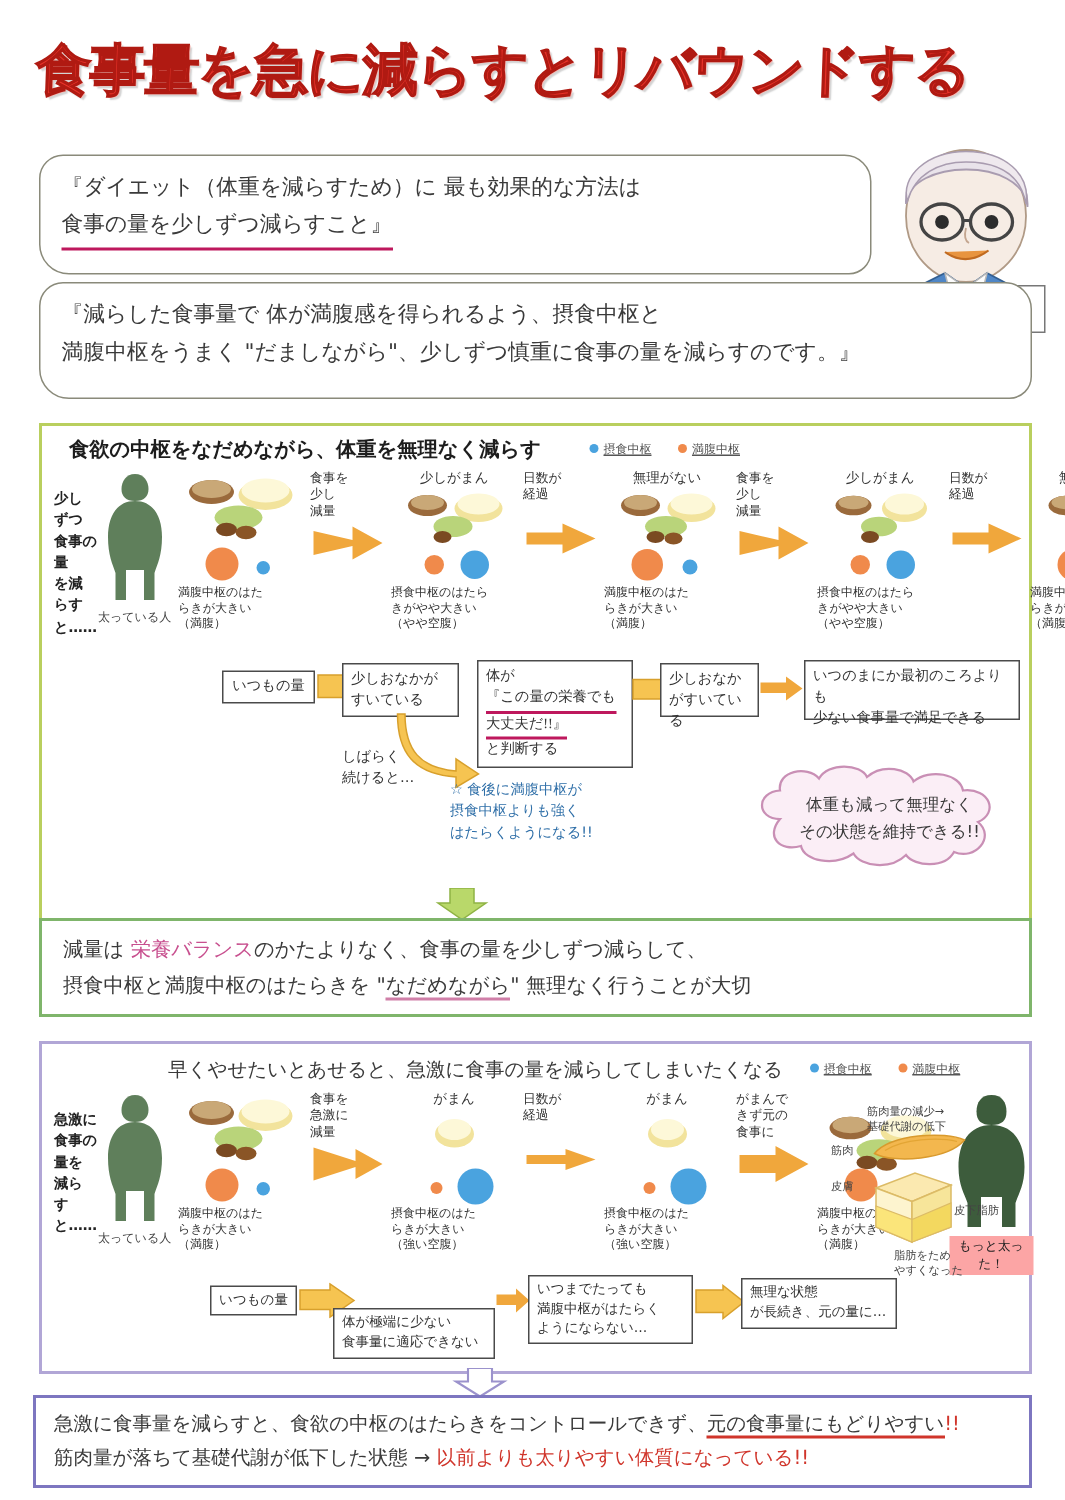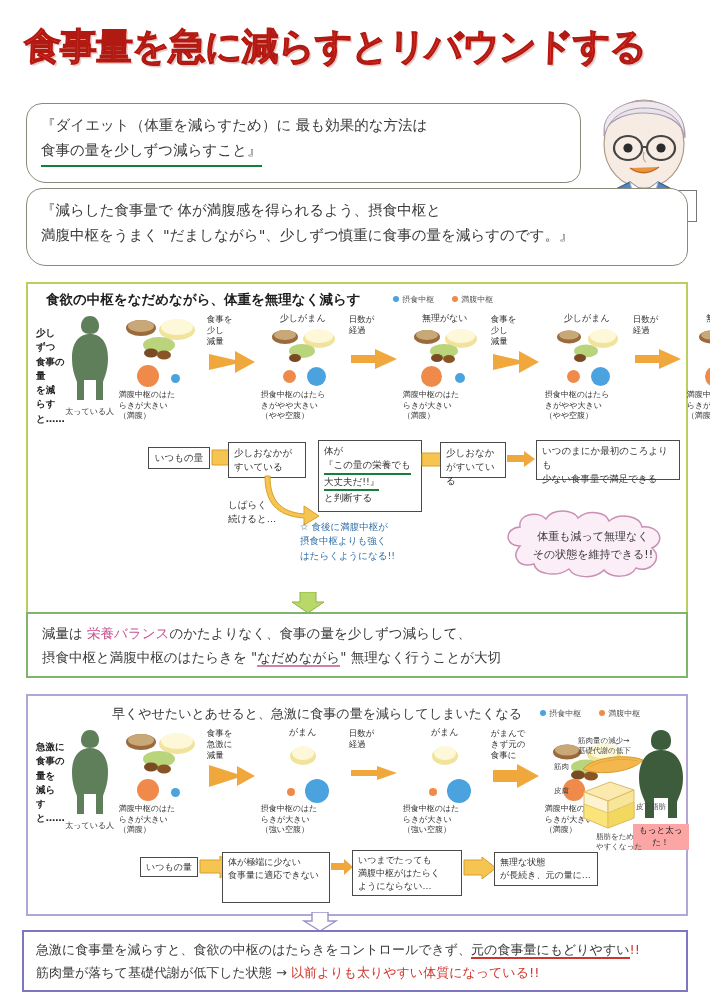--- a/index.html
+++ b/index.html
@@ -33,21 +33,21 @@
     background:#fff;
     box-sizing:border-box;
   }
   .hand{
     font-family:"DejaVu Sans","Liberation Sans",sans-serif;
     color:#3a3a3a;
     line-height:1.75;
   }
   .bub1{left:26px;top:103px;width:555px;height:80px;padding:9px 14px;font-size:14.5px;}
   .bub2{left:26px;top:188px;width:662px;height:78px;padding:9px 14px;font-size:14.5px;}
-  .uline{border-bottom:2px solid #15803d;padding-bottom:1px;}
+  .uline{border-bottom:2px solid #be185d;padding-bottom:1px;font-family:Liberation Serif, serif;}
 
   
   .prof{position:absolute;left:592px;top:96px;width:104px;height:132px;}
   .prof-card{
     position:absolute;left:597px;top:190px;width:100px;height:32px;
     border:1.2px solid #777;background:#fff;
     font-size:5.2px;line-height:1.45;text-align:center;padding-top:2px;
     color:#3b3b5c;box-sizing:border-box;
   }
   .prof-card .nm{font-size:6.4px;letter-spacing:2px;}
@@ -55,21 +55,21 @@
   
   .panel{position:absolute;box-sizing:border-box;background:#fff;}
   .panel1{left:26px;top:282px;width:662px;height:396px;border:2.5px solid #b9cf5e;}
   .panel2{left:26px;top:694px;width:662px;height:222px;border:2.5px solid #b1a6d6;}
   .panel-head{
     font-size:13.5px;font-weight:bold;color:#1d1d1d;
     padding:7px 0 0 18px;
   }
   .panel2 .panel-head{font-size:13px;font-weight:normal;color:#3a3a3a;padding-left:84px;}
   .legend{display:inline-flex;gap:18px;margin-left:28px;vertical-align:2px;}
-  .legend span{font-size:8px;font-weight:normal;color:#555;white-space:nowrap;}
+  .legend span{font-size:8px;font-weight:normal;color:#555;white-space:nowrap;text-decoration:underline;}
   .dotb,.doto{display:inline-block;width:6px;height:6px;border-radius:50%;margin-right:3px;vertical-align:0px;}
   .dotb{background:#4aa3df;}
   .doto{background:#f08a4b;}
 
   
   .strip{position:absolute;display:flex;align-items:flex-start;}
   .s1{left:36px;top:312px;width:646px;}
   .s2{left:36px;top:726px;width:646px;}
   .cell{position:relative;text-align:center;}
   .lead{font-size:9.5px;font-weight:bold;color:#222;text-align:left;line-height:1.5;width:58px;padding-top:14px;}
@@ -588,21 +588,21 @@
     <div style="position:absolute;left:48px;top:96px;line-height:1.35;">
       <div>脂肪をため</div>
       <div>やすくなった</div>
     </div>
   </div>
 
   <div class="hbox hand" style="left:140px;top:857px;width:58px;height:20px;text-align:center;font-size:9px;">いつもの量</div>
   <svg style="position:absolute;left:198px;top:855px;" width="40" height="24" viewBox="0 0 40 24">
     <path d="M2 5 L22 5 L22 1 L38 12 L22 23 L22 18 L2 18 Z" fill="#f6c451" stroke="#d8a02c" stroke-width="1"></path>
   </svg>
-  <div class="hbox hand" style="left:222px;top:852px;width:108px;height:51px;font-size:9px;">
+  <div class="hbox hand" style="left:222px;top:872px;width:108px;height:34px;font-size:9px;">
     <div>体が極端に少ない</div>
     <div>食事量に適応できない</div>
   </div>
   <svg style="position:absolute;left:330px;top:858px;" width="24" height="18" viewBox="0 0 24 18">
     <path d="M1 5 L14 5 L14 1 L23 9 L14 17 L14 12 L1 12 Z" fill="#f0a73c"></path>
   </svg>
   <div class="hbox hand" style="left:352px;top:850px;width:110px;height:46px;font-size:9px;">
     <div>いつまでたっても</div>
     <div>満腹中枢がはたらく</div>
     <div>ようにならない…</div>

